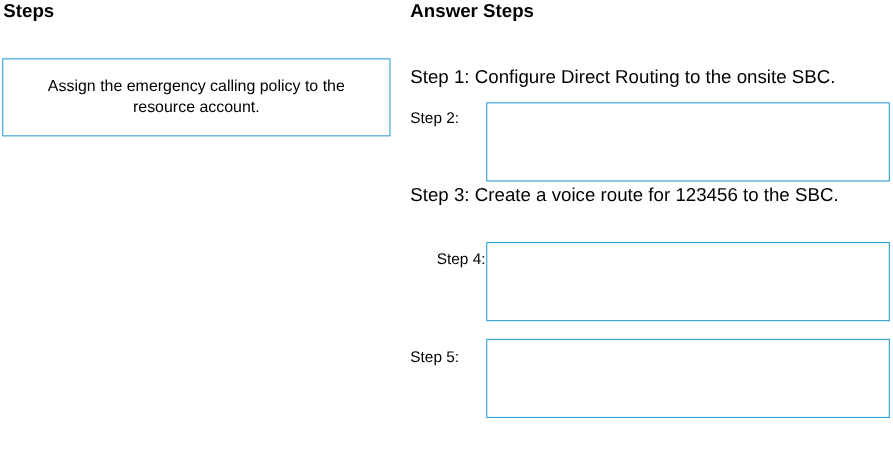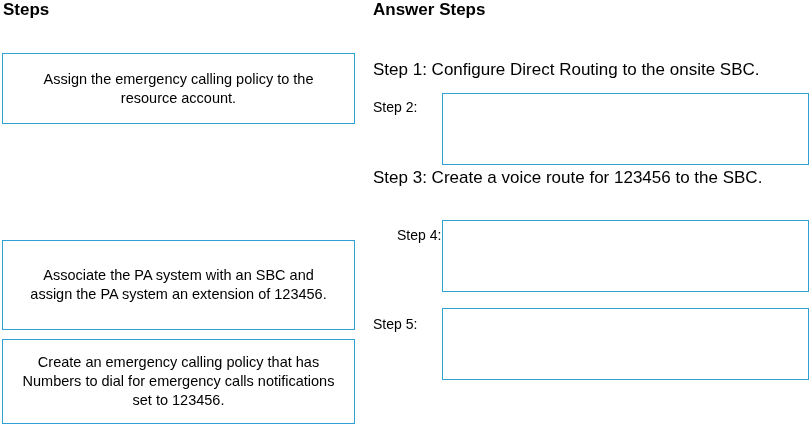--- a/index.html
+++ b/index.html
@@ -107,27 +107,21 @@
 <div class="page">
 
   <div class="col-steps">
     <div class="col-title steps-title">Steps</div>
 
     <div class="step-box step-1">
       <span>Assign the emergency calling policy to the resource account.</span>
     </div>
 
 
-    <div class="step-box step-3">
-      <span>Associate the PA system with an SBC and assign the PA system an extension of 123456.</span>
-    </div>
 
-    <div class="step-box step-4">
-      <span>Create an emergency calling policy that has Numbers to dial for emergency calls notifications set to 123456.</span>
-    </div>
   </div>
 
   <div class="col-answer">
     <div class="col-title answer-title">Answer Steps</div>
 
     <div class="answer-line row-s1">
       <span>Step 1:</span>
       <span>Configure Direct Routing to the onsite SBC.</span>
     </div>
 

